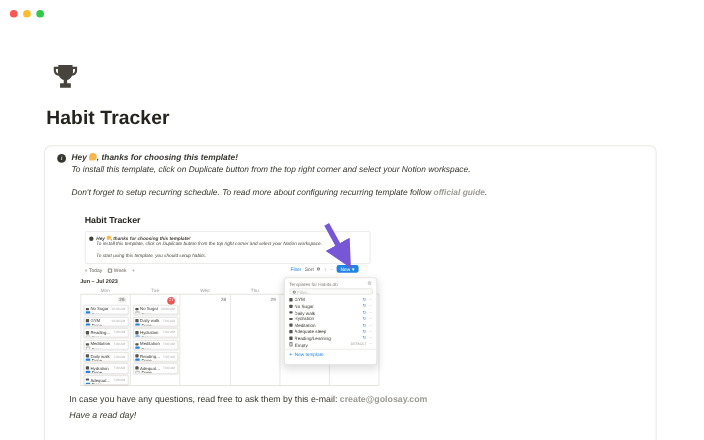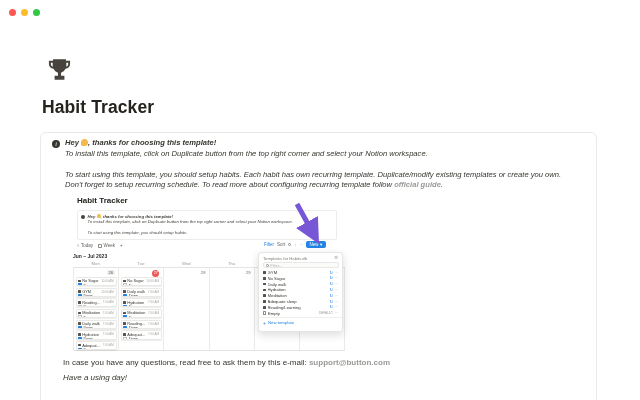--- a/index.html
+++ b/index.html
@@ -111,21 +111,20 @@
   <h1 class="page-title">Habit Tracker</h1>
 
   <div class="content-box">
 
     <div class="main-callout">
       <span class="info-icon">i</span>
       <div>
         <div class="mc-head"><span>Hey </span><span class="wave"></span><span>, thanks for choosing this template!</span></div>
         <div>To install this template, click on Duplicate button from the top right corner and select your Notion workspace.</div>
         <div class="mc-gap"></div>
-        <div>To start using this template, you should setup habits. Each habit has own recurring template. Duplicate/modify existing templates or create you own.</div>
         <div><span>Don't forget to setup recurring schedule. To read more about configuring recurring template follow </span><span class="gray-link">official guide</span><span>.</span></div>
       </div>
     </div>
 
     <div class="shot">
       <div class="ss-title">Habit Tracker</div>
 
       <div class="ss-callout">
         <span class="ss-info"></span>
         <div>
@@ -405,17 +404,17 @@
       <svg class="arrow-svg" width="34" height="44">
         <defs>
           <marker id="ah" markerWidth="5" markerHeight="5" refX="2.5" refY="2.5" orient="auto">
             <path d="M0,0 L5,2.5 L0,5 z" fill="#7857d6"></path>
           </marker>
         </defs>
         <line x1="6" y1="4" x2="22" y2="33" stroke="#7857d6" stroke-width="5" marker-end="url(#ah)"></line>
       </svg>
     </div>
 
-    <div class="box-foot1"><span>In case you have any questions, read free to ask them by this e-mail: </span><span class="gray-link">support@button.com</span></div>
-    <div class="box-foot2">Have a using day!</div>
+    <div class="box-foot1"><span>In case you have any questions, read free to ask them by this e-mail: </span><span class="gray-link">create@golosay.com</span></div>
+    <div class="box-foot2">Have a read day!</div>
 
   </div>
 </div>
 
 </body></html>

